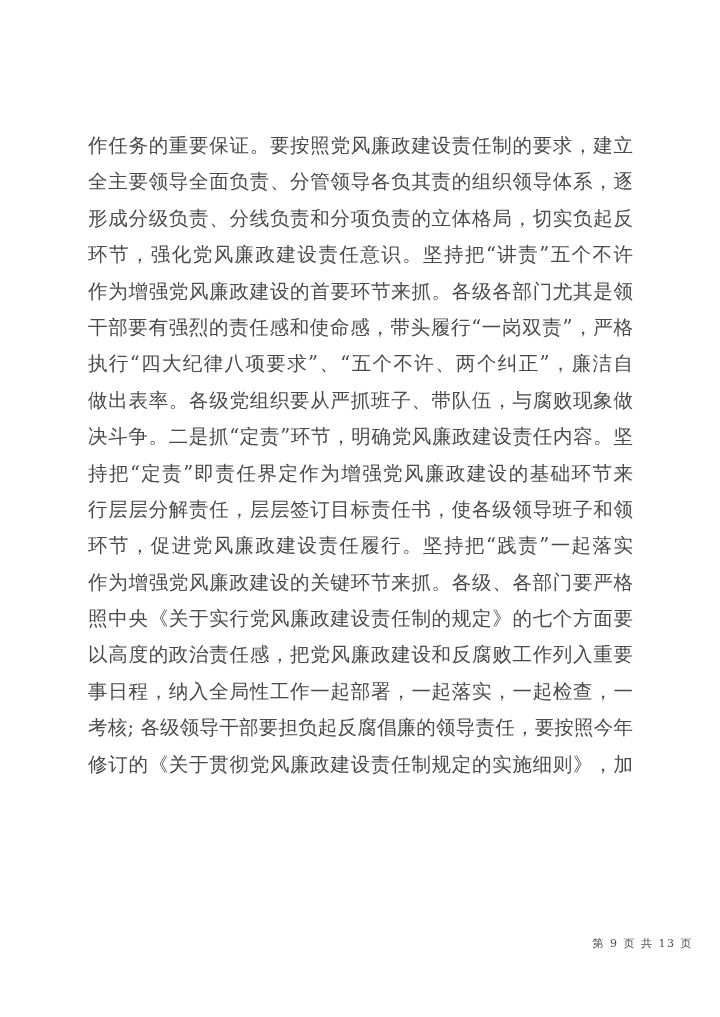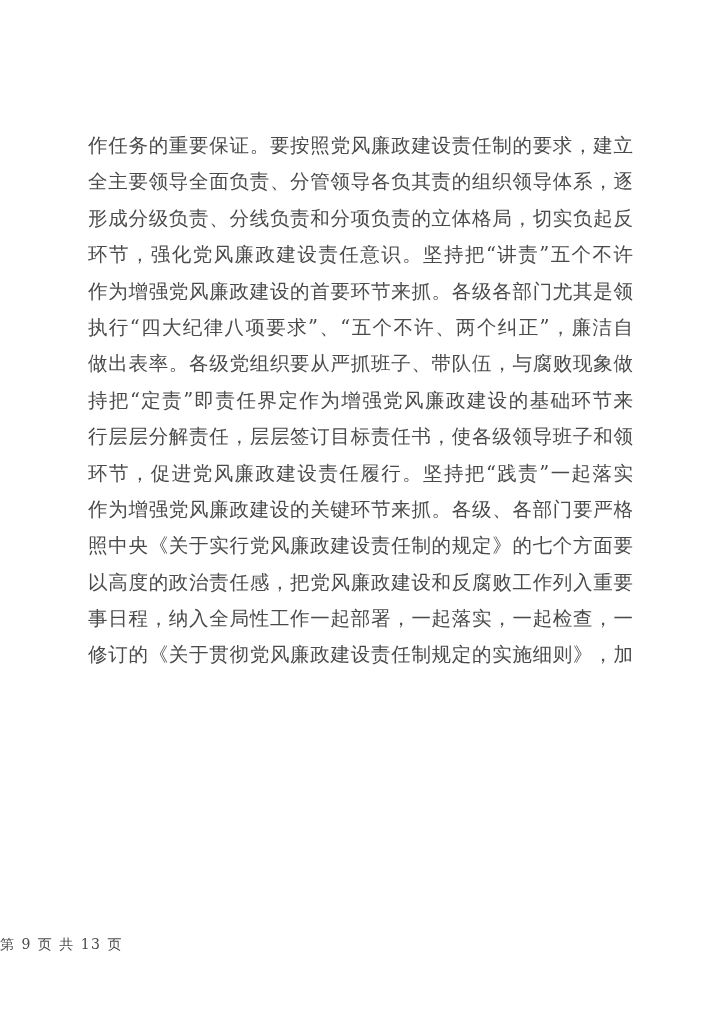--- a/index.html
+++ b/index.html
@@ -30,43 +30,46 @@
     text-align: justify;
     text-align-last: justify;
     overflow: hidden;
     white-space: normal;
   }
   .footer {
     position: absolute;
     top: 936px;
     left: 0;
     width: 693px;
-    text-align: left;
-    font-size: 14px;
+    text-align: right;
+    font-size: 11px;
     color: #4a4a4a;
     letter-spacing: 1.5px;
   }
 </style>
 </head>
 <body>
 
 <div class="page">
   <div class="content">
     <div class="line">作任务的重要保证。要按照党风廉政建设责任制的要求，建立健</div>
     <div class="line">全主要领导全面负责、分管领导各负其责的组织领导体系，逐步</div>
     <div class="line">形成分级负责、分线负责和分项负责的立体格局，切实负起反腐</div>
     <div class="line">环节，强化党风廉政建设责任意识。坚持把“讲责”五个不许</div>
     <div class="line">作为增强党风廉政建设的首要环节来抓。各级各部门尤其是领导</div>
+    <div class="line">干部要有强烈的责任感和使命感，带头履行“一岗双责”，严格</div>
     <div class="line">执行“四大纪律八项要求”、“五个不许、两个纠正”，廉洁自律，</div>
     <div class="line">做出表率。各级党组织要从严抓班子、带队伍，与腐败现象做坚</div>
+    <div class="line">决斗争。二是抓“定责”环节，明确党风廉政建设责任内容。坚</div>
     <div class="line">持把“定责”即责任界定作为增强党风廉政建设的基础环节来抓。</div>
     <div class="line">行层层分解责任，层层签订目标责任书，使各级领导班子和领导</div>
     <div class="line">环节，促进党风廉政建设责任履行。坚持把“践责”一起落实</div>
     <div class="line">作为增强党风廉政建设的关键环节来抓。各级、各部门要严格按</div>
     <div class="line">照中央《关于实行党风廉政建设责任制的规定》的七个方面要求，</div>
     <div class="line">以高度的政治责任感，把党风廉政建设和反腐败工作列入重要议</div>
     <div class="line">事日程，纳入全局性工作一起部署，一起落实，一起检查，一起</div>
+    <div class="line">考核; 各级领导干部要担负起反腐倡廉的领导责任，要按照今年</div>
     <div class="line">修订的《关于贯彻党风廉政建设责任制规定的实施细则》，加强</div>
   </div>
   <div class="footer">
     <span>第 9 页 共 13 页</span>
   </div>
 </div>
 
 </body></html>

